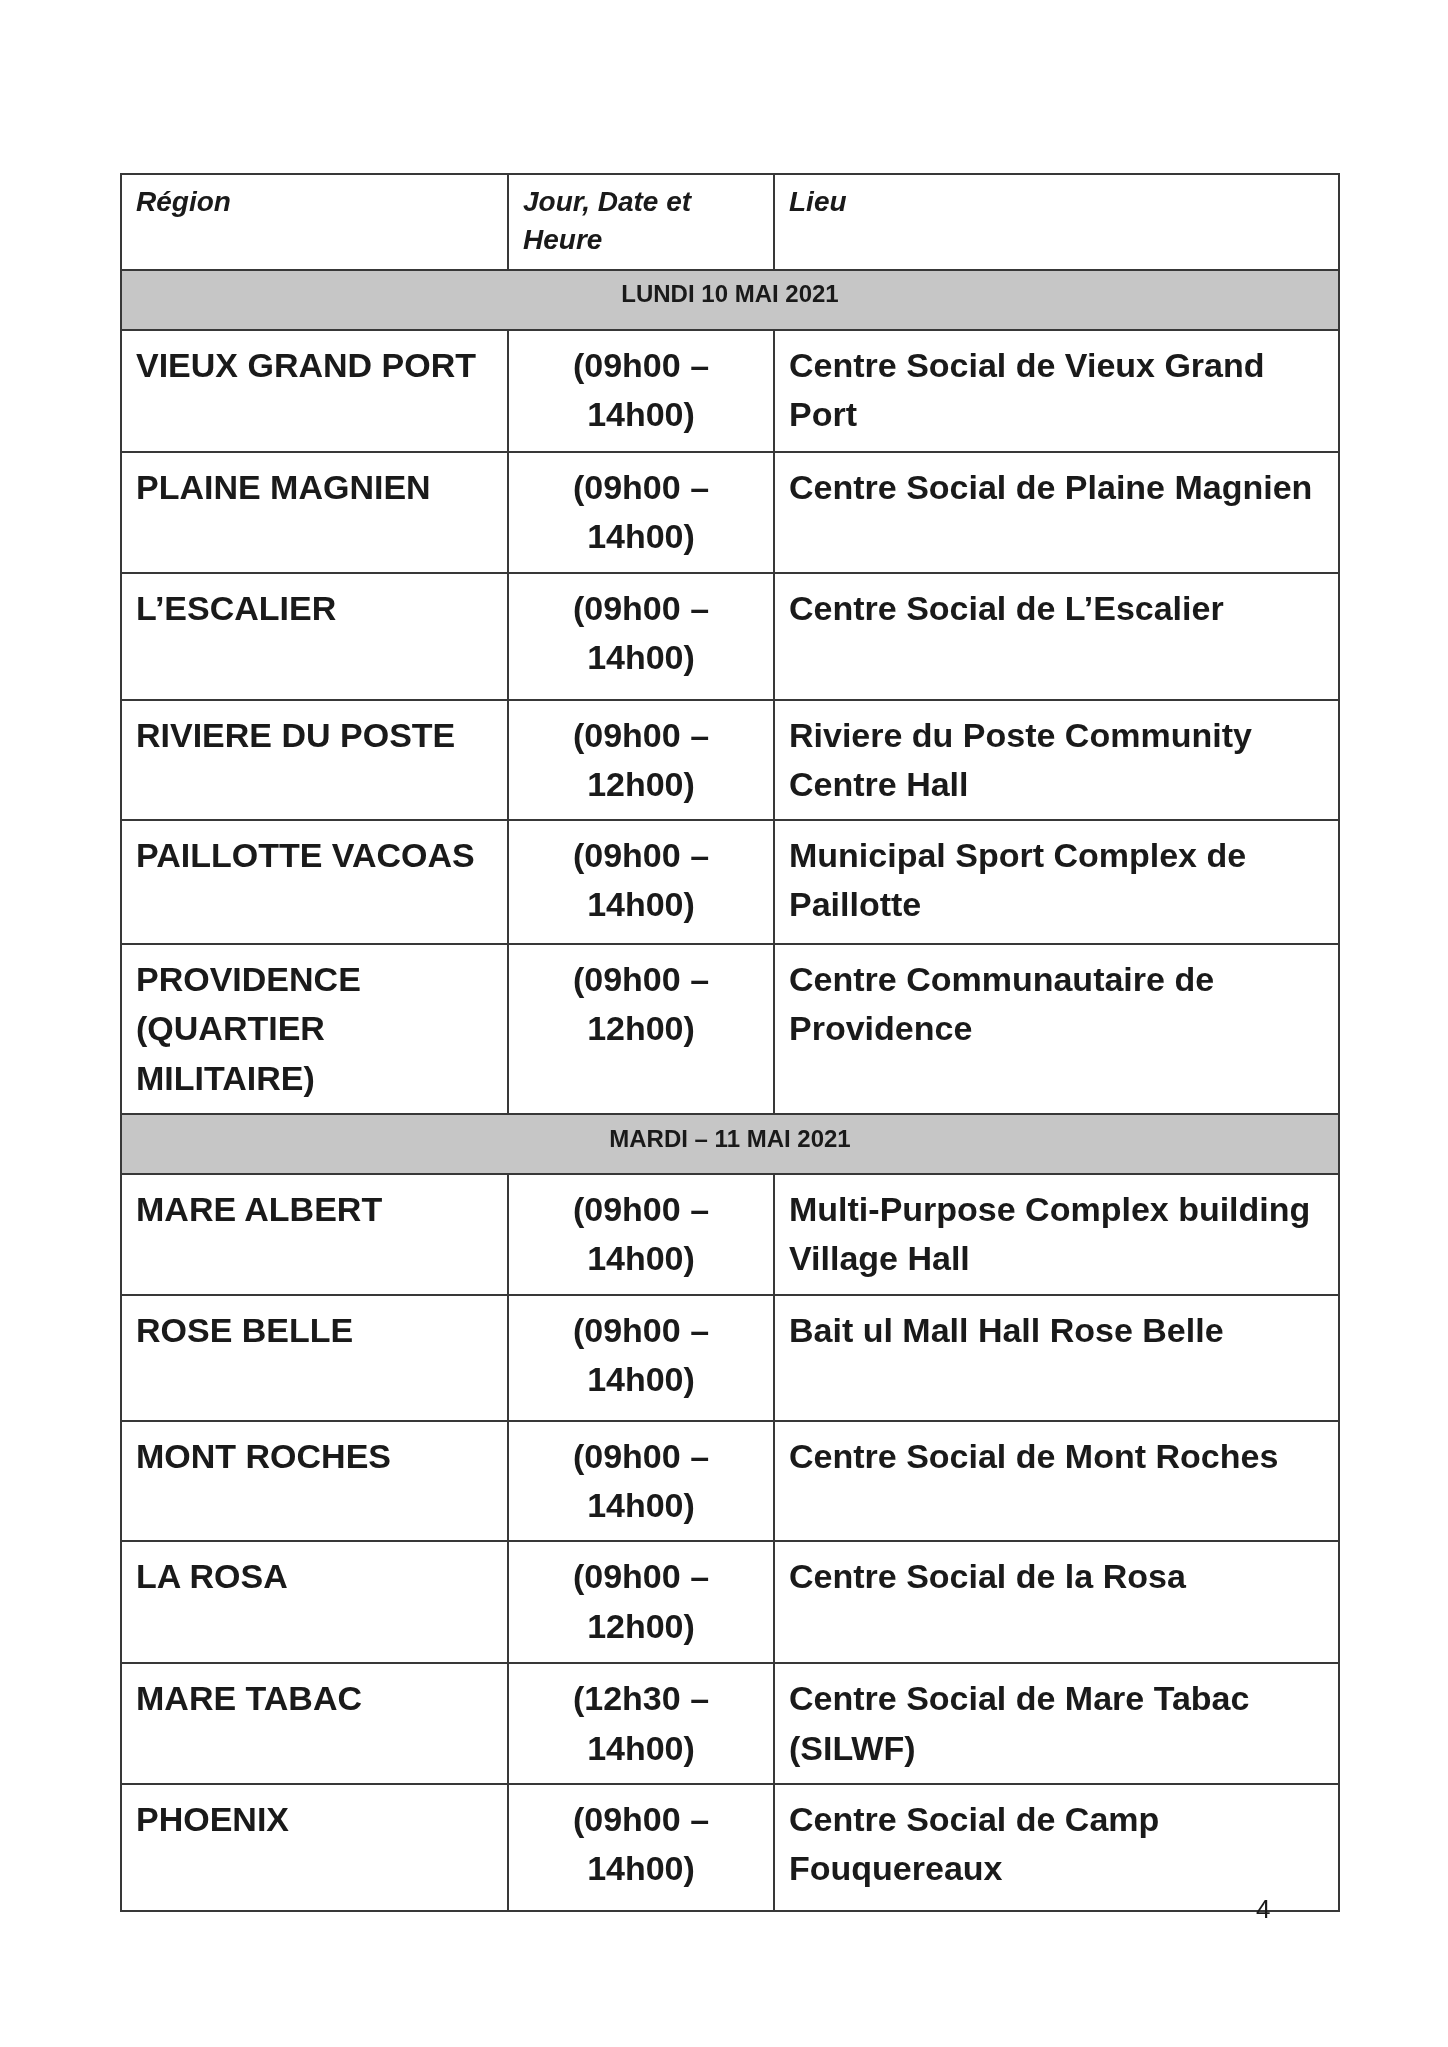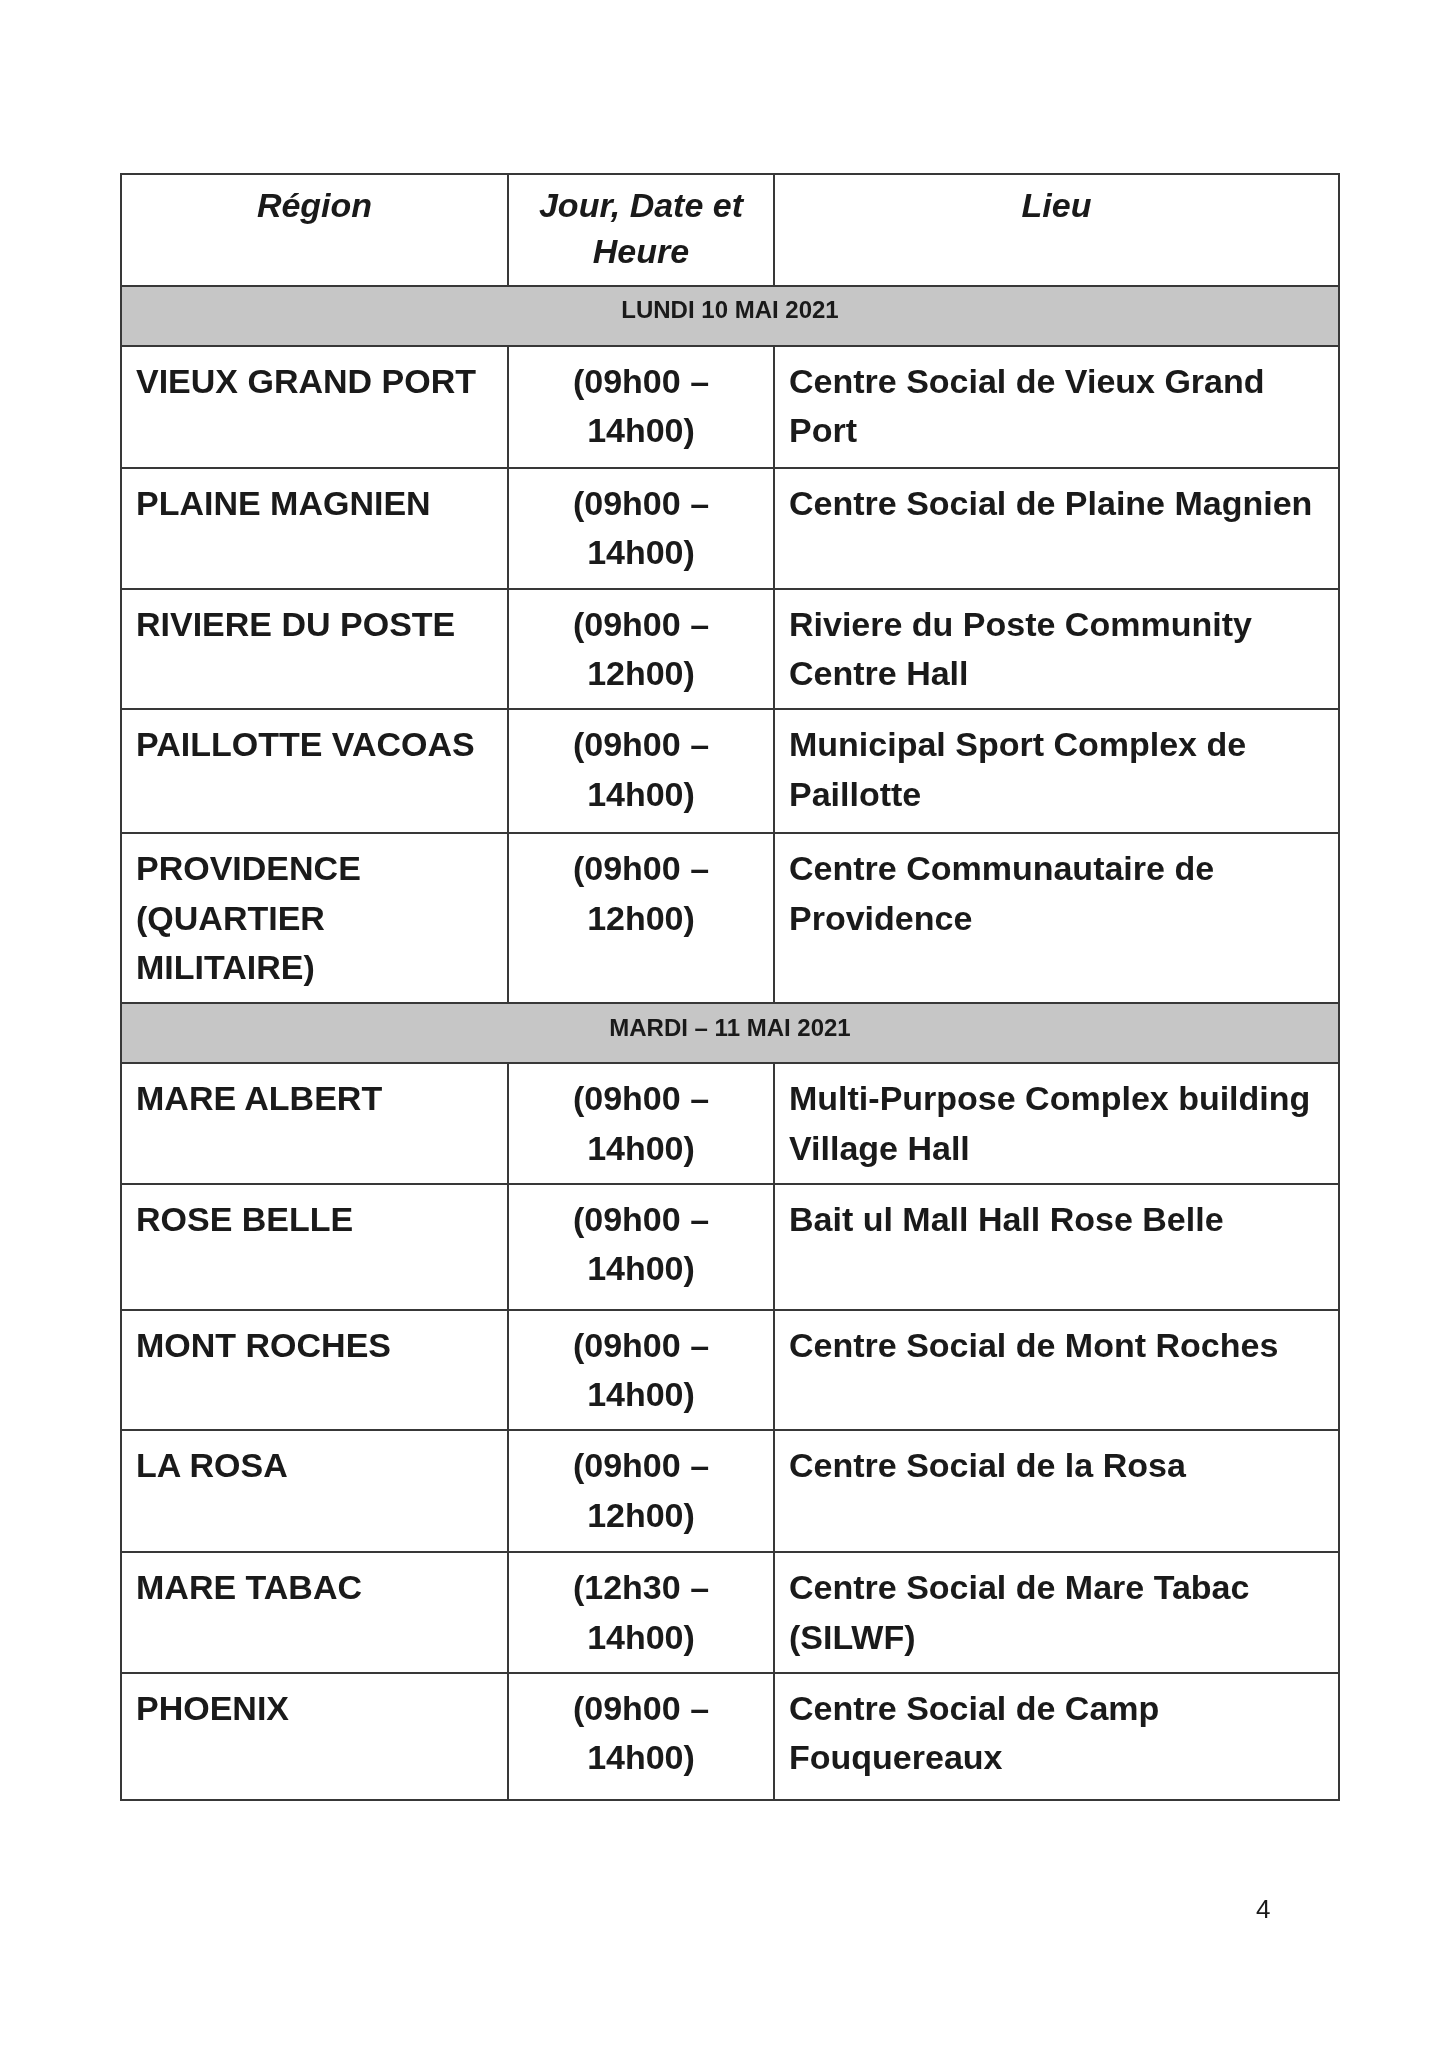--- a/index.html
+++ b/index.html
@@ -24,22 +24,21 @@
     padding:10px 14px;
     font-size:34px;
     line-height:1.45;
     font-weight:700;
     text-align:left;
     word-wrap:break-word;
   }
   .doc-table th{
     font-weight:700;
     font-style:italic;
-    text-align:center;
-    font-size:34px;
+    font-size:28px;
     line-height:1.35;
     padding-top:8px;
     height:89px;
     box-sizing:border-box;
   }
   .doc-table td.band{
     background:var(--band-bg,#c6c6c6);
     font-weight:700;
     text-align:center;
     font-size:24px;
@@ -78,20 +77,25 @@
       </tr>
       <tr style="height: 122px;">
         <td>VIEUX GRAND PORT</td>
         <td class="time">(09h00 – 14h00)</td>
         <td>Centre Social de Vieux Grand Port</td>
       </tr>
       <tr style="height: 121px;">
         <td>PLAINE MAGNIEN</td>
         <td class="time">(09h00 – 14h00)</td>
         <td>Centre Social de Plaine Magnien</td>
+      </tr>
+      <tr style="height: 127px;">
+        <td>L’ESCALIER</td>
+        <td class="time">(09h00 – 14h00)</td>
+        <td>Centre Social de L’Escalier</td>
       </tr>
       <tr style="height: 120px;">
         <td>RIVIERE DU POSTE</td>
         <td class="time">(09h00 – 12h00)</td>
         <td>Riviere du Poste Community Centre Hall</td>
       </tr>
       <tr style="height: 124px; margin-left: 39px;">
         <td>PAILLOTTE VACOAS</td>
         <td class="time">(09h00 – 14h00)</td>
         <td>Municipal Sport Complex de Paillotte</td>

